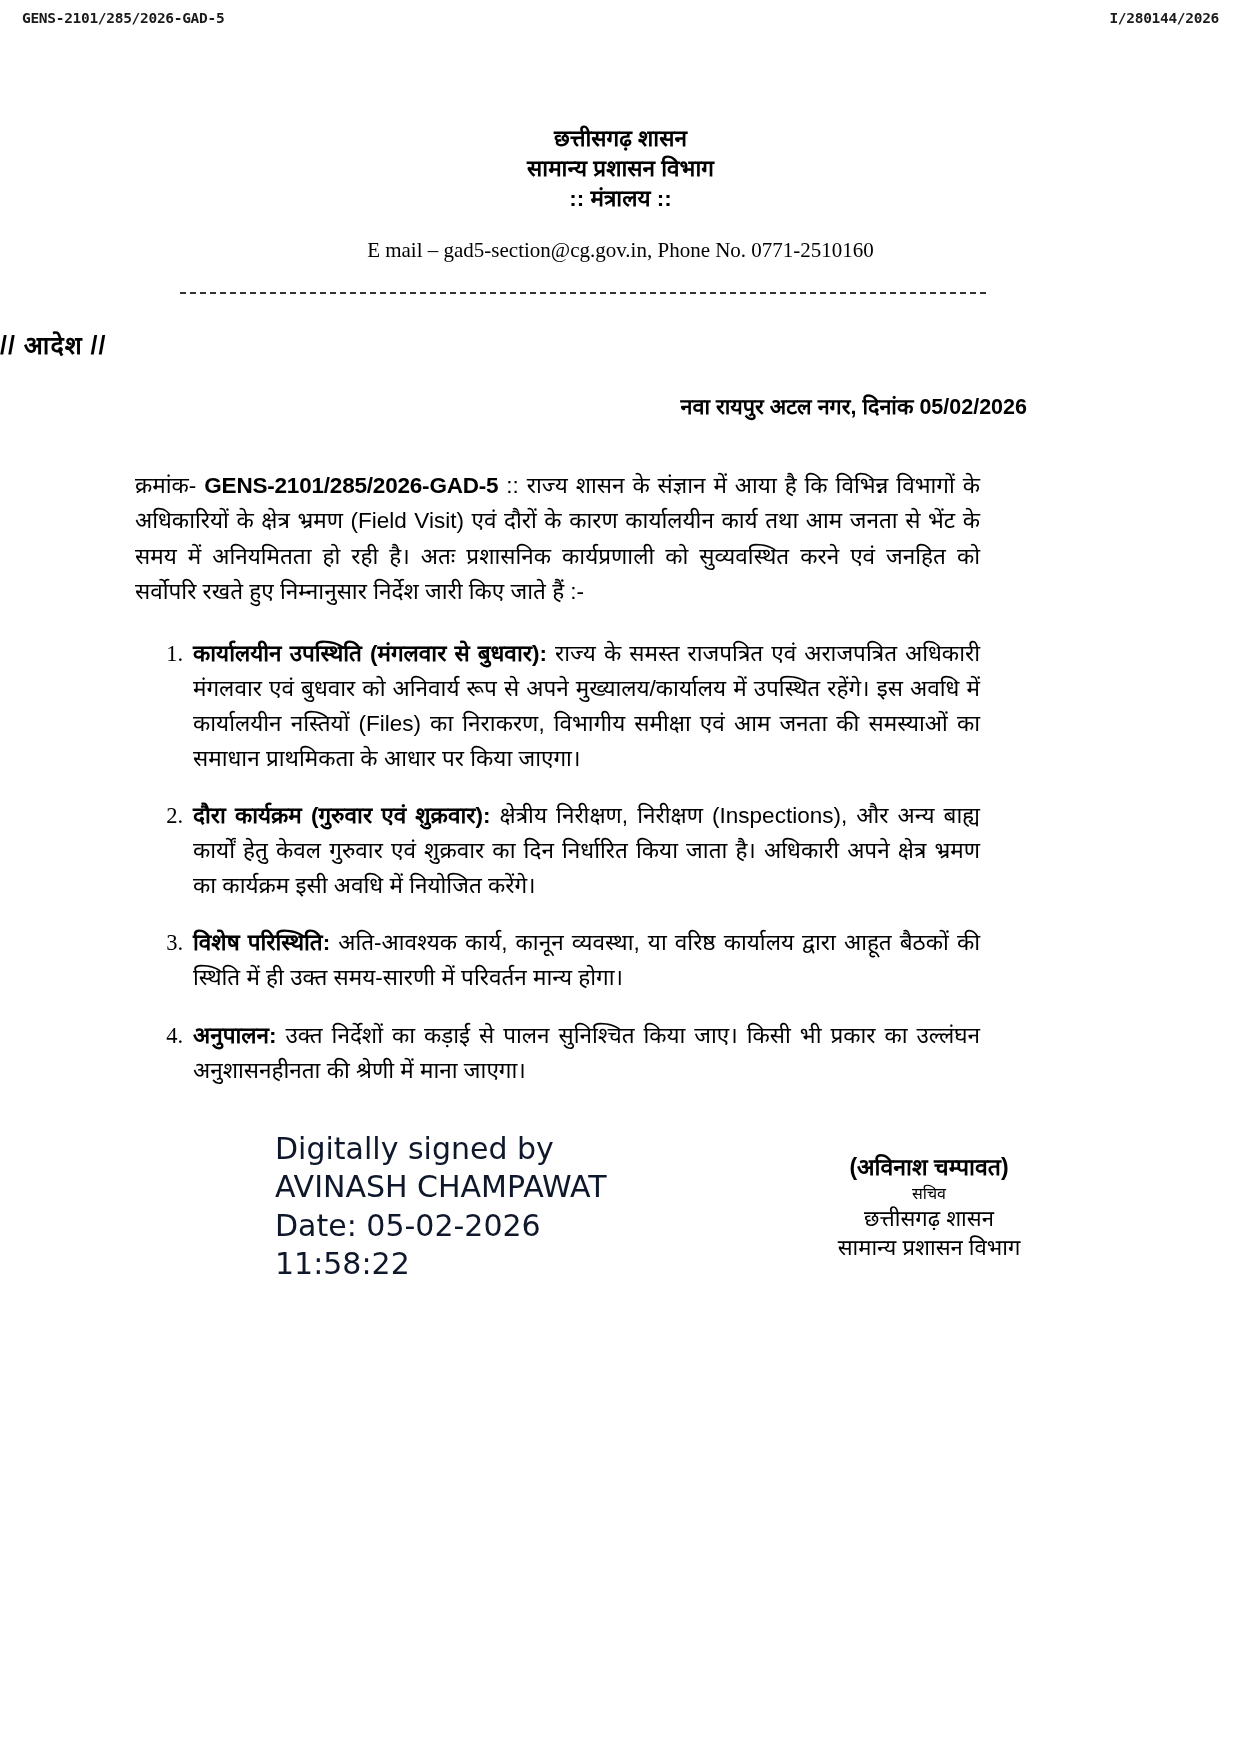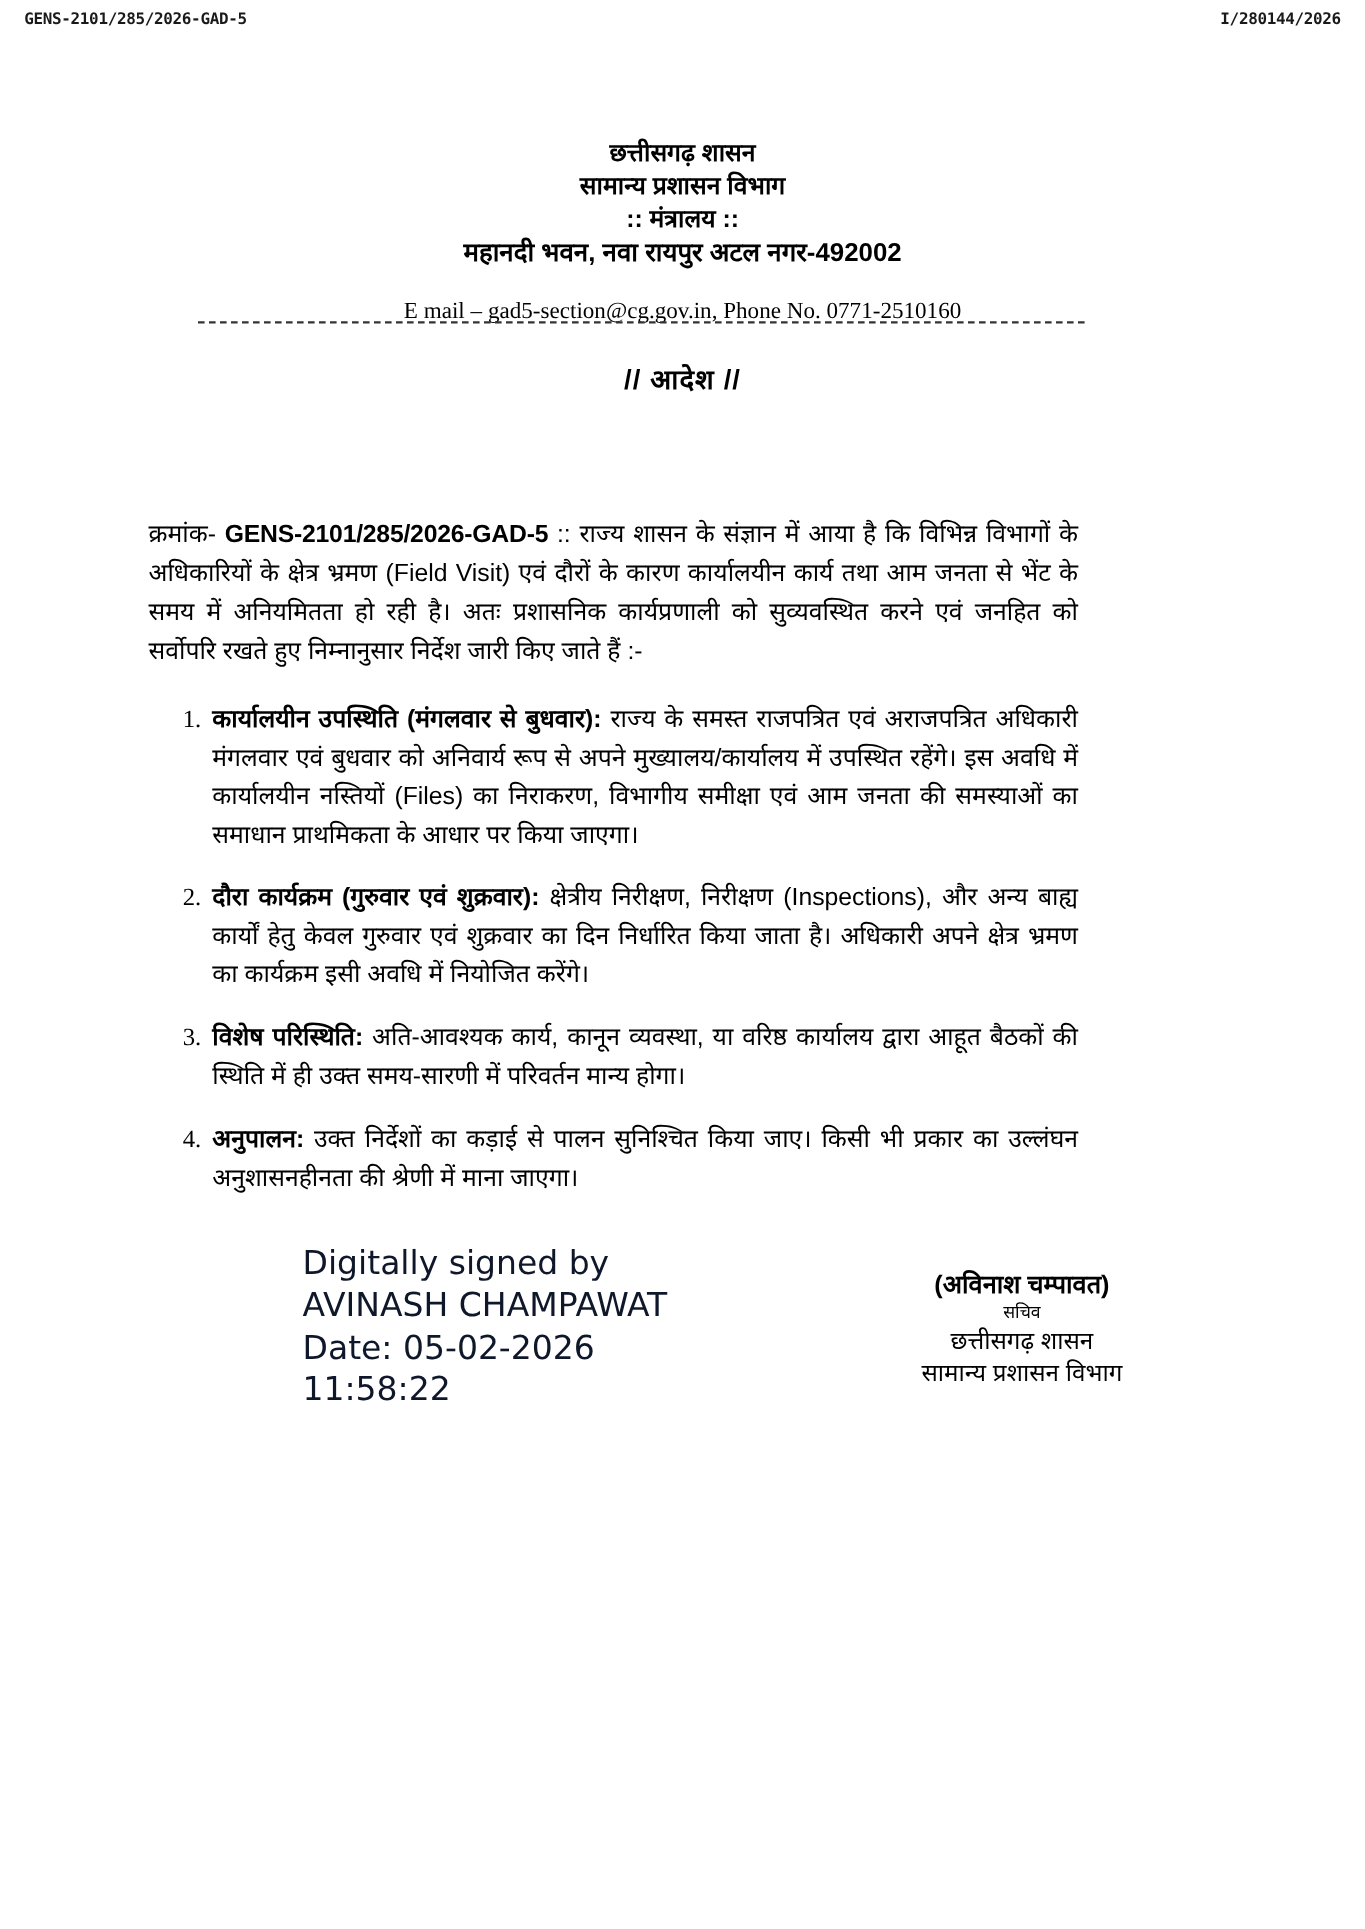--- a/index.html
+++ b/index.html
@@ -73,21 +73,20 @@
     height: 0;
     border-top: 2px dashed #333333;
   }
 
   
   .order-title {
     position: absolute;
     top: 327px;
     left: 0;
     width: 1241px;
-    text-align: center;
     font-family: "Liberation Sans", "DejaVu Sans", sans-serif;
     font-weight: bold;
     font-size: 25px;
     letter-spacing: 1px;
   }
 
   
   .place-date {
     position: absolute;
     top: 391px;
@@ -194,28 +193,28 @@
 
   <div class="ref-bar">
     <span class="ref-left">GENS-2101/285/2026-GAD-5</span>
     <span class="ref-right">I/280144/2026</span>
   </div>
 
   <div class="letterhead">
     <div class="lh-line">छत्तीसगढ़ शासन</div>
     <div class="lh-line">सामान्य प्रशासन विभाग</div>
     <div class="lh-line">:: मंत्रालय ::</div>
-    <div class="lh-line addr">महानदी भवन, नवा रायपुर अटल नगर-492002</div>
     <div class="lh-contact">E mail – gad5-section@cg.gov.in, Phone No. 0771-2510160</div>
   </div>
 
   <div class="rule"></div>
 
   <div class="order-title">// आदेश //</div>
 
+  <div class="place-date">नवा रायपुर अटल नगर, दिनांक 05/02/2026</div>
 
   <div class="body-block">
 
     <p class="intro">
       <span class="krm-label">क्रमांक-</span>
       <span class="ref-no">GENS-2101/285/2026-GAD-5</span>
       <span>:: राज्य शासन के संज्ञान में आया है कि विभिन्न विभागों के अधिकारियों के क्षेत्र भ्रमण (Field Visit) एवं दौरों के कारण कार्यालयीन कार्य तथा आम जनता से भेंट के समय में अनियमितता हो रही है। अतः प्रशासनिक कार्यप्रणाली को सुव्यवस्थित करने एवं जनहित को सर्वोपरि रखते हुए निम्नानुसार निर्देश जारी किए जाते हैं :-</span>
     </p>
 
     <ol class="directives">

